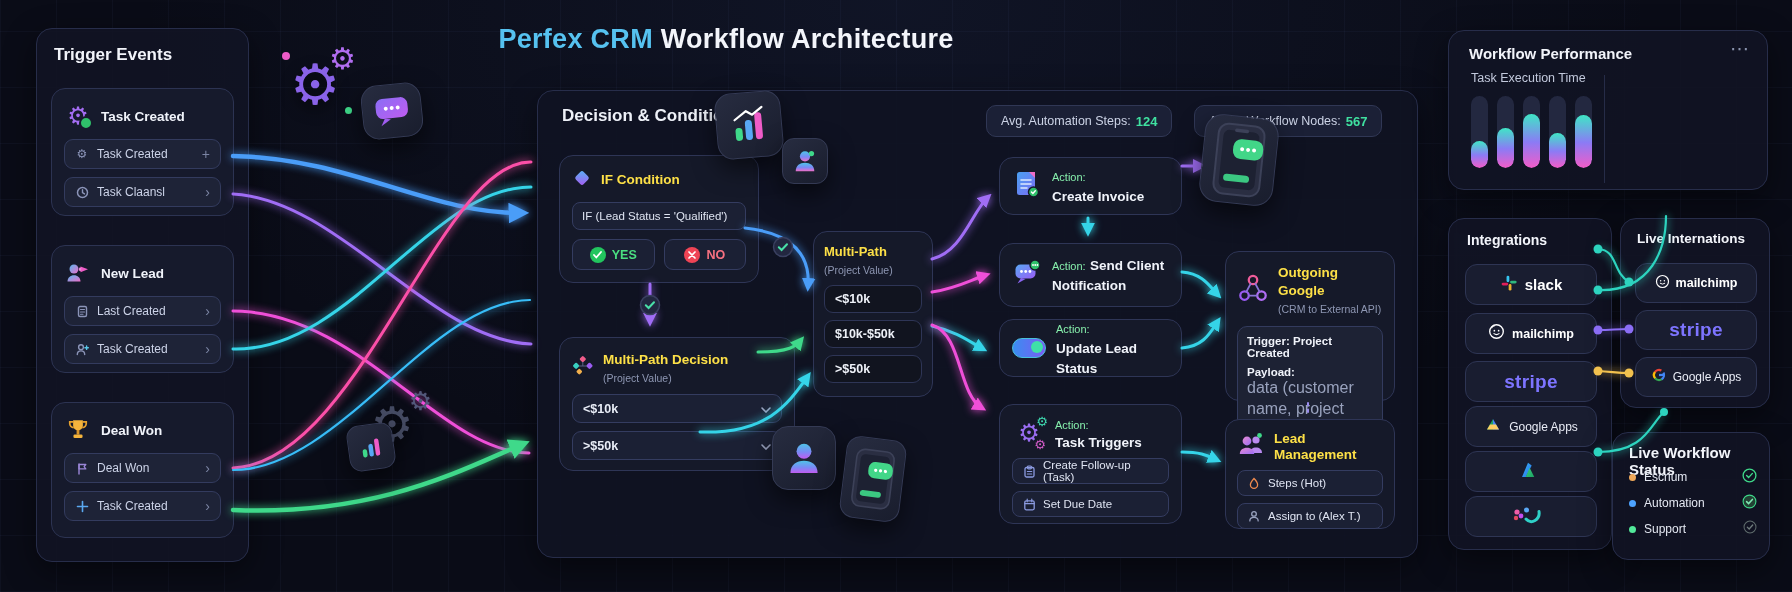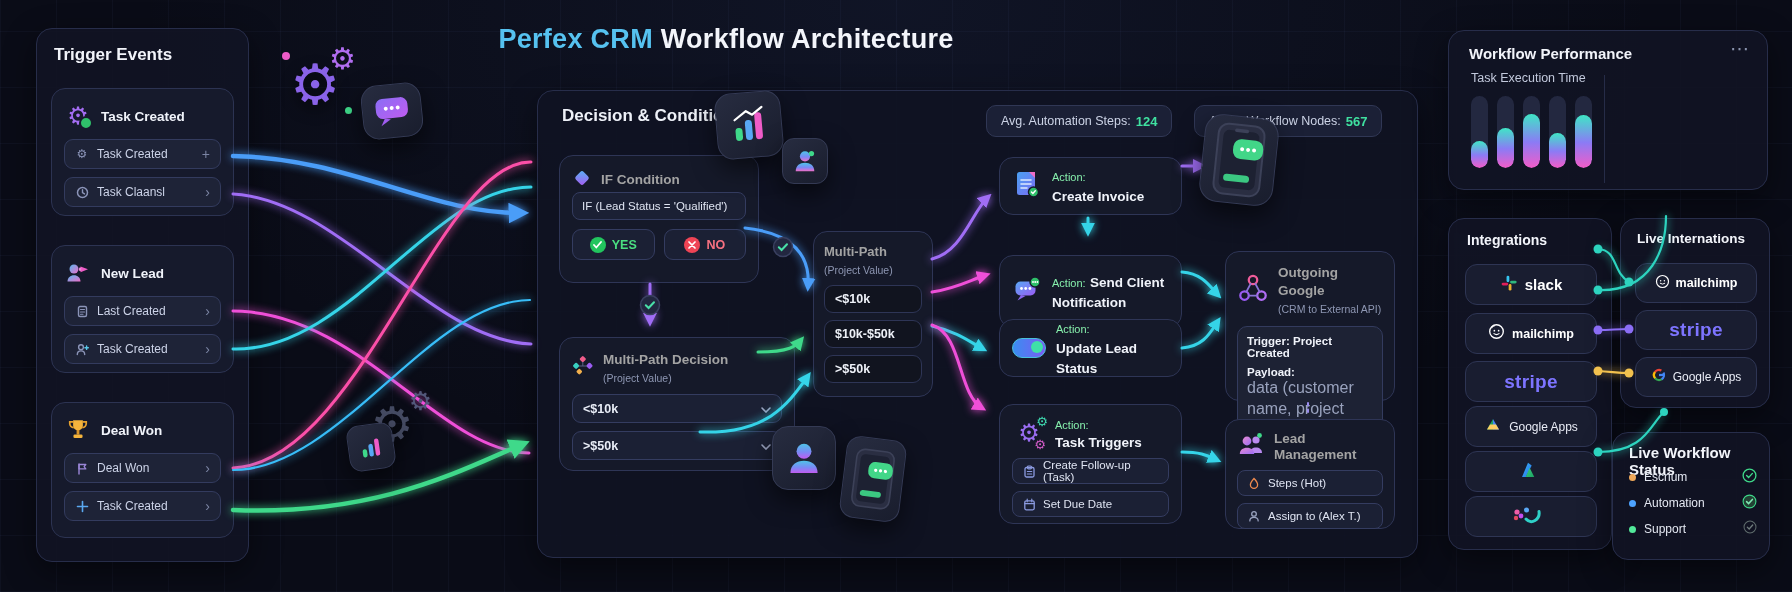--- a/index.html
+++ b/index.html
@@ -31,42 +31,42 @@
   
   .center-panel{left:537px;top:90px;width:879px;height:466px;background:rgba(16,19,34,0.9)}
   .dc-title{position:absolute;left:24px;top:15px;font-size:17px;font-weight:bold}
   .pill{position:absolute;height:30px;background:#1b2036;border:1px solid #303755;border-radius:10px;display:flex;align-items:center;gap:5px;padding:0 14px;font-size:12.5px;color:#ccd3e6;white-space:nowrap}
   .pill b{color:#3fe0a0;font-size:13px}
   .pill1{left:448px;top:14px}
   .pill2{left:656px;top:14px}
 
   .block{position:absolute;background:#151929;border:1px solid #2e3556;border-radius:14px;box-sizing:border-box;padding:12px}
   .bh{display:flex;align-items:center;gap:9px}
-  .bt{font-size:13.5px;font-weight:bold;color:#a3a3a3;line-height:1.15}
+  .bt{font-size:13.5px;font-weight:bold;color:#fde047;line-height:1.15}
   .bs{font-size:10.5px;color:#8e97b3}
-  .field{height:28px;background:#1b2034;border:1px solid #343c60;border-radius:8px;display:flex;align-items:center;padding:0 9px;font-size:11.5px;color:#dfe4f2;box-sizing:border-box;white-space:nowrap}
+  .field{margin-top:10px;height:28px;background:#1b2034;border:1px solid #343c60;border-radius:8px;display:flex;align-items:center;padding:0 9px;font-size:11.5px;color:#dfe4f2;box-sizing:border-box;white-space:nowrap}
   .ifblock{left:21px;top:64px;width:200px;height:128px}
   .yn{display:flex;gap:9px;margin-top:9px}
   .ybtn,.nbtn{flex:1;height:29px;border-radius:9px;background:#1b2034;border:1px solid #343c60;display:flex;align-items:center;justify-content:center;gap:6px;font-size:12.5px;font-weight:bold;cursor:pointer}
   .ybtn{color:#4ade80}.nbtn{color:#f87181}
   .cico{width:16px;height:16px;border-radius:50%;display:flex;align-items:center;justify-content:center}
   .cico.g{background:#22c55e}.cico.r{background:#ef4455}
 
   .mpdblock{left:21px;top:246px;width:236px;height:134px}
   .select{margin-top:8px;height:29px;background:#1b2034;border:1px solid #343c60;border-radius:9px;display:flex;align-items:center;justify-content:space-between;padding:0 10px;font-size:12.5px;font-weight:bold;color:#e8ecf6;cursor:pointer;box-sizing:border-box}
 
   .mpblock{left:275px;top:140px;width:120px;height:166px;padding:10px}
   .mprow{margin-top:7px;height:28px;background:#11141f;border:1px solid #2e3556;border-radius:9px;display:flex;align-items:center;padding:0 10px;font-size:12.5px;font-weight:bold;color:#eef1f8;box-sizing:border-box;cursor:pointer}
 
   .act{display:flex;align-items:center;gap:10px}
   .act .atext{line-height:1.25}
   .aprefix{font-size:11px;color:#86efac}
   .alabel{font-size:13.5px;font-weight:bold;color:#f0f3fa}
   .act-invoice{left:461px;top:66px;width:183px;height:58px}
-  .act-notif{left:461px;top:164px;width:183px;height:73px}
+  .act-notif{left:461px;top:152px;width:183px;height:64px}
   .act-update{left:461px;top:228px;width:183px;height:58px}
   .act-triggers{left:461px;top:313px;width:183px;height:120px;padding:10px 12px}
   .srow{margin-top:7px;height:26px;background:#1b2034;border:1px solid #343c60;border-radius:8px;display:flex;align-items:center;gap:7px;padding:0 9px;font-size:11.5px;color:#dfe4f2;box-sizing:border-box;cursor:pointer}
 
   .toggle{width:32px;height:18px;border-radius:10px;background:linear-gradient(90deg,#3a8ef0,#7a5cf5);border:1px solid #49c0dc;position:relative;flex:0 0 auto}
   .toggle .knob{position:absolute;right:2px;top:2px;width:12px;height:12px;border-radius:50%;background:#3fe0a8}
 
   .webhook{left:687px;top:160px;width:170px;height:150px;padding:11px}
   .whbox{margin-top:9px;background:#1d2234;border:1px solid #333b5e;border-radius:10px;padding:8px 9px}
   .whline{font-size:11.5px;font-weight:bold;color:#f0f3fa}

